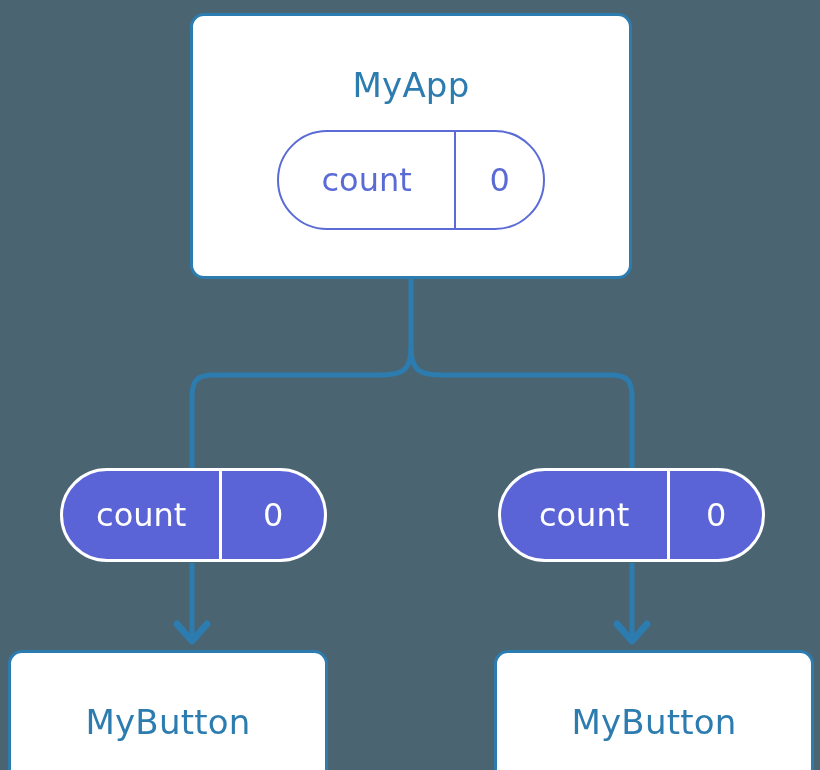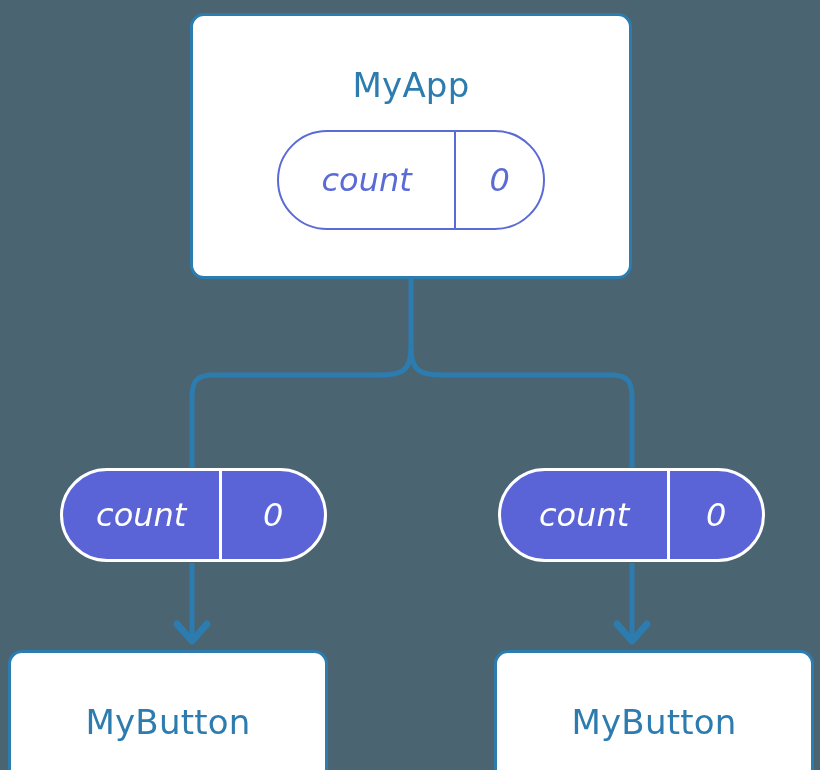--- a/index.html
+++ b/index.html
@@ -78,21 +78,20 @@
   }
 
   
   .pill {
     position: absolute;
     box-sizing: border-box;
     display: flex;
     align-items: stretch;
     border-radius: 999px;
     overflow: hidden;
-    font-style: italic;
   }
   .pill .pill-key,
   .pill .pill-val {
     display: flex;
     align-items: center;
     justify-content: center;
     font-size: 32px;
     line-height: 1;
     white-space: nowrap;
     box-sizing: border-box;

